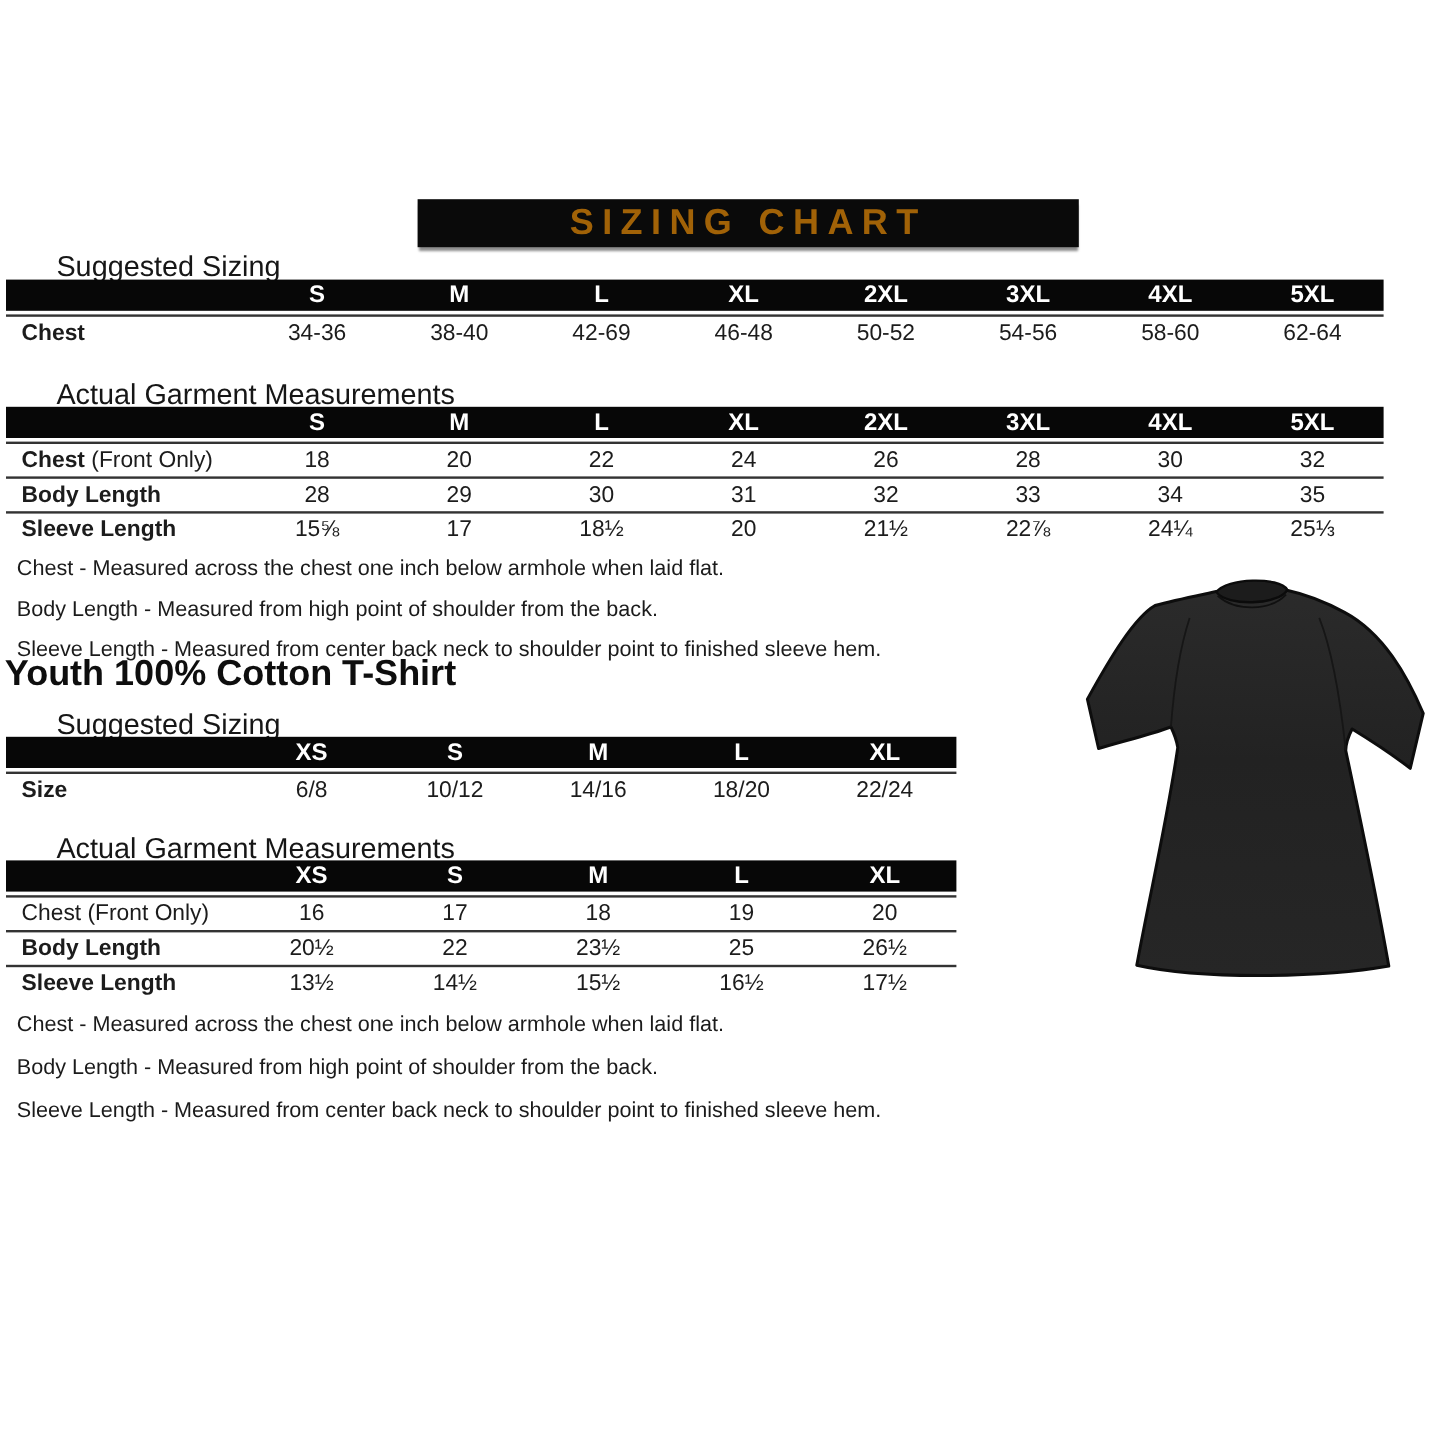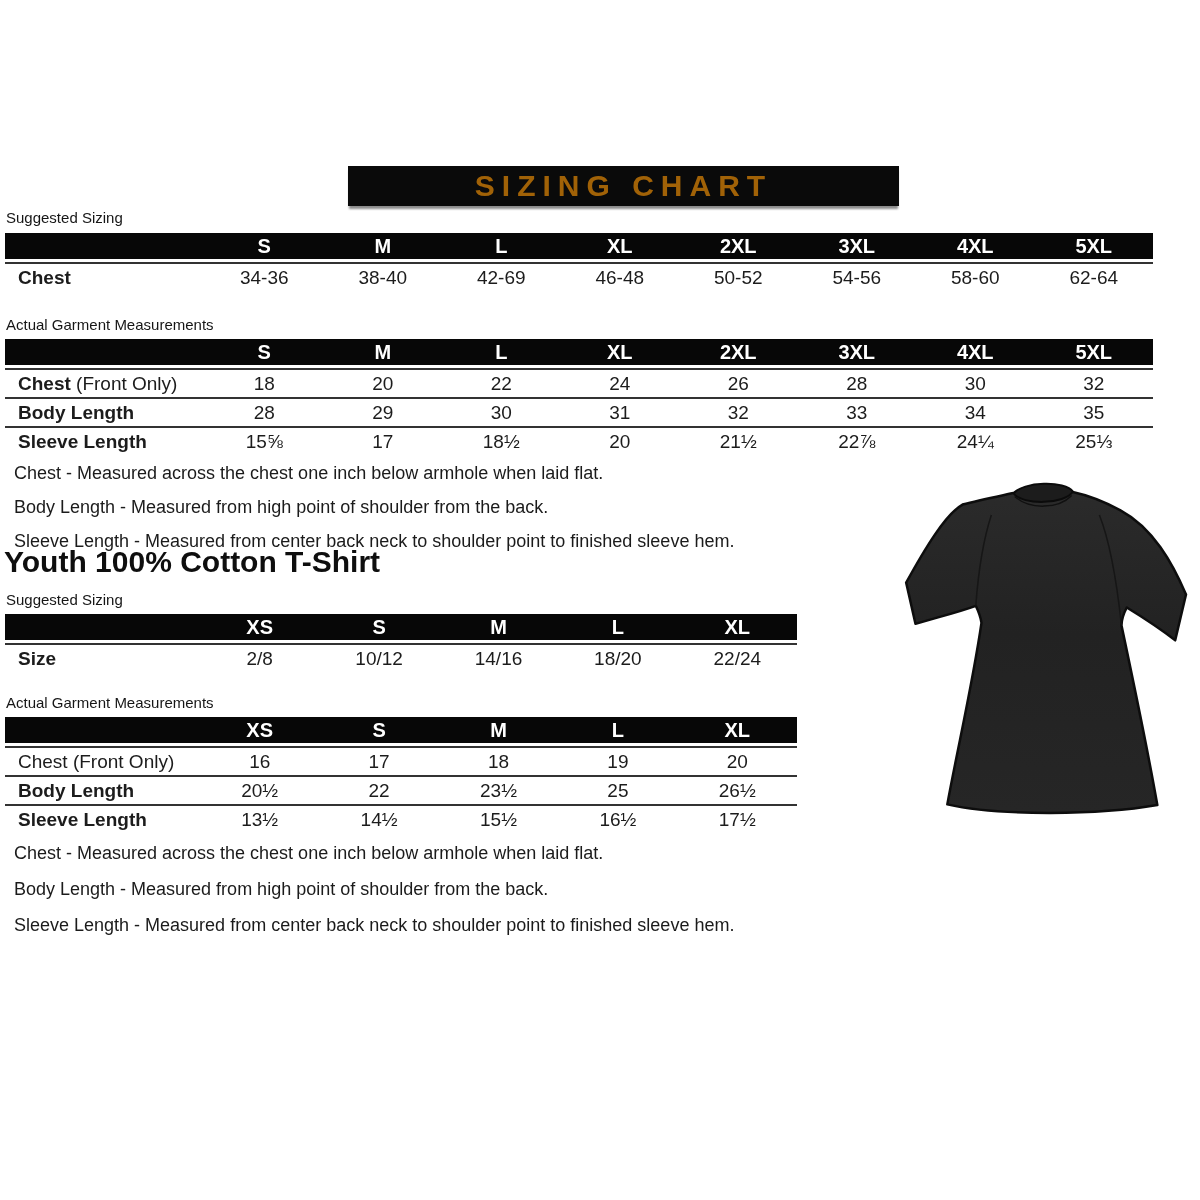--- a/index.html
+++ b/index.html
@@ -12,21 +12,21 @@
 
   .abs{position:absolute;}
 
   .main-title{left:15px;top:163px;font-size:31px;font-weight:400;color:#111;letter-spacing:.5px;}
   .banner{
     left:348px;top:166px;width:551px;height:40px;background:#0a0a0a;
     display:flex;align-items:center;justify-content:center;
     color:#a16207;font-weight:700;font-size:30px;letter-spacing:7px;
     box-shadow:0 4px 2px -1px rgba(0,0,0,.45);
   }
-  .section-label{font-size:15px;color:#161616;}
+  .section-label{font-size:24px;color:#161616;margin-left:41px;}
   .youth-title{left:4px;top:545px;font-size:30px;font-weight:700;color:#0e0e0e;}
 
   .sizing-table{left:5px;}
   .sizing-table .t-head{
     display:grid;background:#070707;color:#fff;font-weight:700;font-size:20px;
     height:26px;align-items:center;margin-bottom:3px;
   }
   .sizing-table .t-row{
     display:grid;border-top:2px solid #333;height:27px;
     align-items:center;font-size:19px;color:#1c1c1c;
@@ -145,21 +145,21 @@
       <div class="t-head">
         <div class="cell label-cell"></div>
         <div class="cell">XS</div>
         <div class="cell">S</div>
         <div class="cell">M</div>
         <div class="cell">L</div>
         <div class="cell">XL</div>
       </div>
       <div class="t-row">
         <div class="cell label-cell"><span class="b">Size</span></div>
-        <div class="cell">2/8</div>
+        <div class="cell">6/8</div>
         <div class="cell">10/12</div>
         <div class="cell">14/16</div>
         <div class="cell">18/20</div>
         <div class="cell">22/24</div>
       </div>
     </div>
 
   <div class="abs section-label" style="left:6px;top:694px;">Actual Garment Measurements</div>
 
   <div class="abs sizing-table youth" style="top:717px;">

